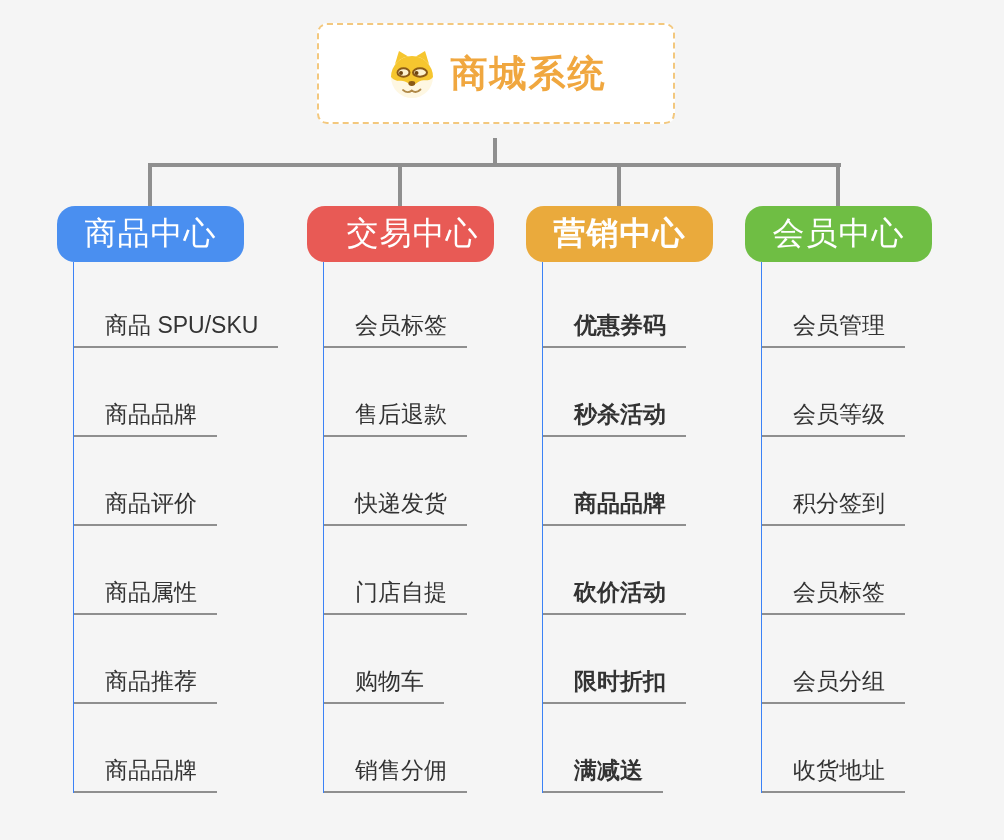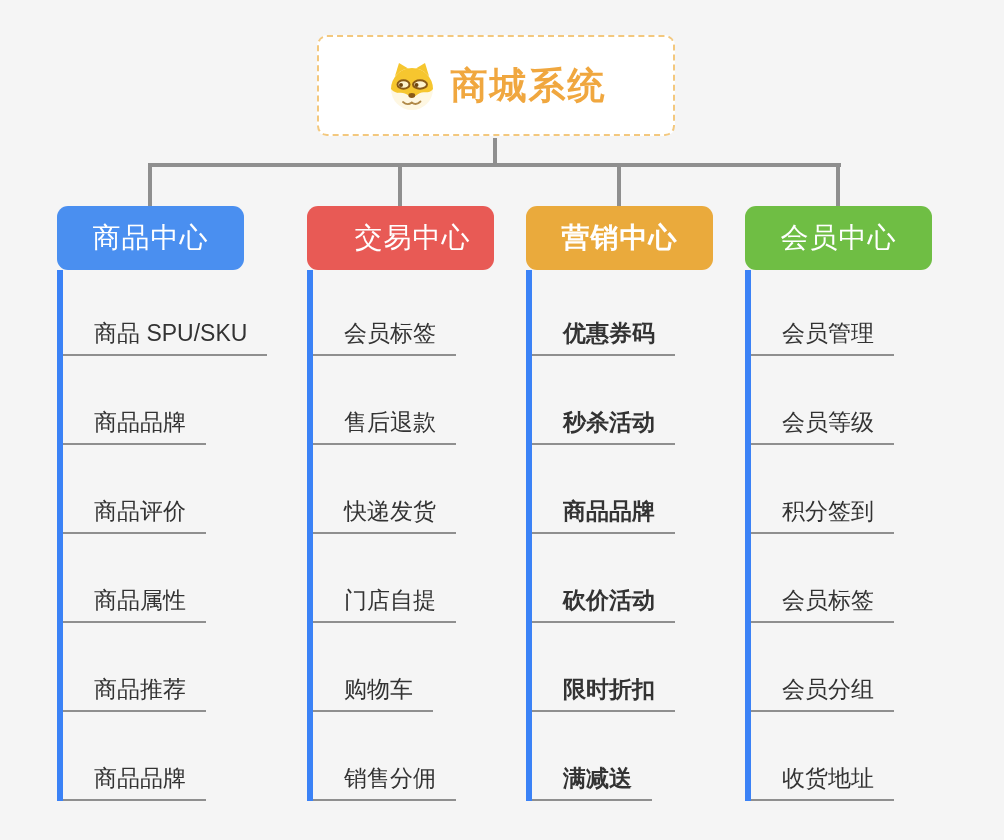--- a/index.html
+++ b/index.html
@@ -6,21 +6,21 @@
   body{
     width:1004px;height:840px;
     background:#f5f5f5;
     font-family:"Liberation Sans", sans-serif;
     overflow:hidden;
   }
   .canvas{position:relative;width:1004px;height:840px;background:#f5f5f5;}
 
   
   .root-node{
-    position:absolute;left:317px;top:35px;width:358px;height:101px;
+    position:absolute;left:317px;top:23px;width:358px;height:101px;
     box-sizing:border-box;
     background:#ffffff;
     border:2px dashed #f3c87e;
     border-radius:10px;
     display:flex;align-items:center;justify-content:center;gap:13px;
     cursor:pointer;
   }
   .root-title{
     font-size:37px;font-weight:600;letter-spacing:2px;
     white-space:nowrap;
@@ -37,27 +37,28 @@
   .drop.d4{left:836px;}
 
   
   .col{position:absolute;top:206px;width:187px;}
   .col.c1{left:57px;}
   .col.c2{left:307px;}
   .col.c3{left:526px;font-weight:bold;}
   .col.c4{left:745px;}
 
   .branch-box{
-    height:64px;border-radius:11px;
+    height:56px;border-radius:18px;
     display:flex;align-items:center;justify-content:center;
-    color:#ffffff;font-size:28px;letter-spacing:1px;
+    color:#ffffff;font-size:32px;letter-spacing:1px;
     cursor:pointer;white-space:nowrap;
   }
   .leaves{
-    border-left:6px solid #3b82f6;
+    margin-left:16px;
+    border-left:1px solid #3b82f6;
   }
   .leaf{
     height:89px;
     display:flex;align-items:flex-end;
   }
   .leaf:first-child{height:86px;}
   .leaf-label{
     display:inline-block;
     border-bottom:2px solid #8f8f8f;
     padding:0 20px 5px 31px;

